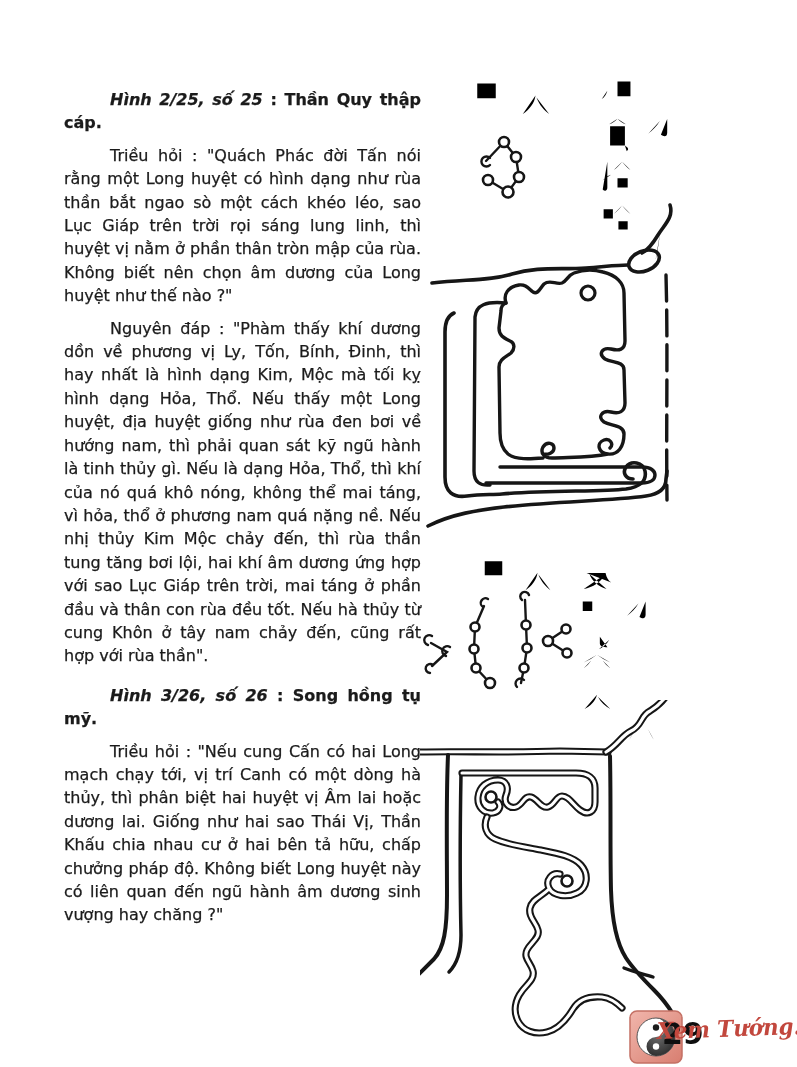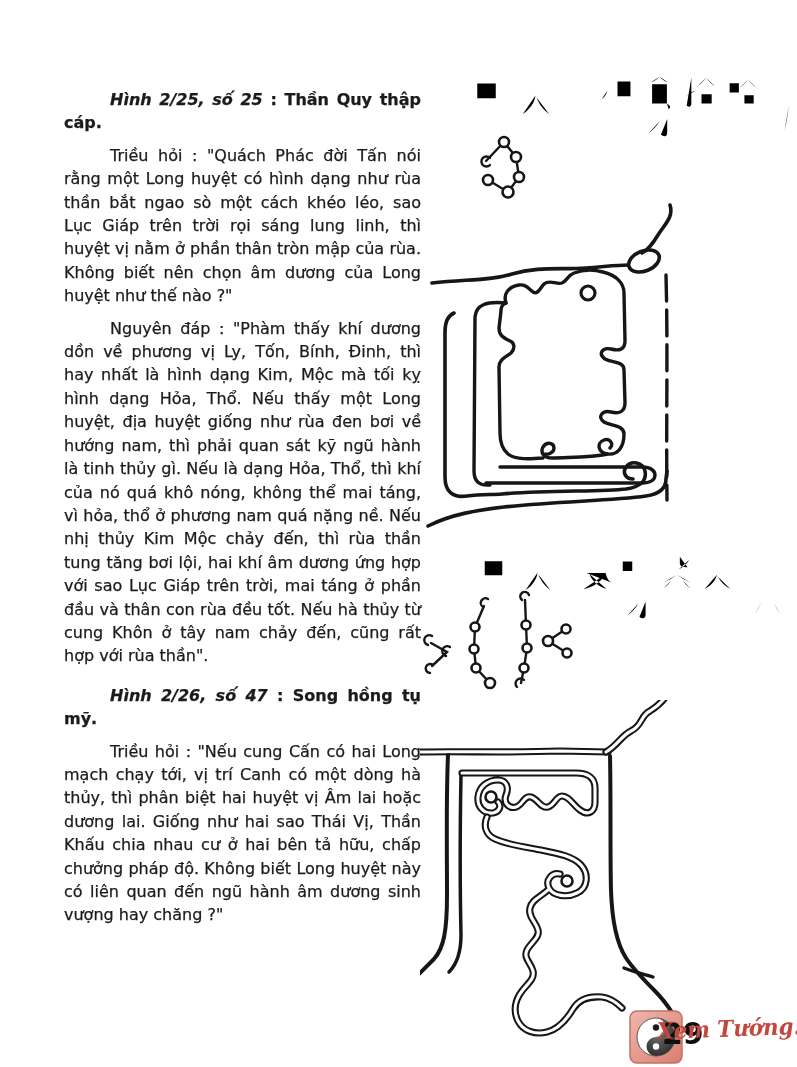--- a/index.html
+++ b/index.html
@@ -9,21 +9,21 @@
   .text-col{position:absolute;left:64px;top:82px;width:357px;text-align:justify;
             font-size:16px;line-height:23.4px;margin-top:6px;-webkit-text-stroke:0.25px #1b1b1b;}
   .text-col p{margin:0 0 9px 0;text-indent:46px;}
   .heading{font-weight:bold;}
   .heading i{font-style:italic;}
   .heading .rest{font-style:normal;}
   .h2{margin-top:16px !important;}
   
   .fig-abs{position:absolute;}
   .cjk{display:block;}
-  .vcol{position:absolute;display:flex;flex-direction:row;align-items:center;}
+  .vcol{position:absolute;display:flex;flex-direction:column;align-items:center;}
   .ghost{position:absolute;left:0;top:16px;color:transparent;font-size:15px;pointer-events:none;user-select:none;}
   .mapline{stroke:#161616;fill:none;stroke-linecap:round;stroke-linejoin:round;}
   .dbl-out{stroke:#161616;fill:none;stroke-width:7.2;stroke-linecap:round;stroke-linejoin:round;}
   .dbl-in{stroke:#ffffff;fill:none;stroke-width:3.1;stroke-linecap:round;stroke-linejoin:round;}
   .star{fill:#ffffff;stroke:#161616;stroke-width:2.6;}
   .starline{stroke:#161616;stroke-width:2.4;fill:none;stroke-linecap:round;}
   
   .watermark{position:absolute;left:626px;top:1004px;width:175px;height:62px;}
   .wm-icon{position:absolute;left:3px;top:6px;}
   .wm-page{position:absolute;left:36px;top:12px;font:700 30px "DejaVu Sans",sans-serif;color:#0f0f0f;}
@@ -83,21 +83,21 @@
       </symbol>
   </defs>
 </svg>
 
 <div class="page">
 
   <div class="text-col">
     <p class="heading"><i>Hình 2/25, số 25</i><span class="rest"> : Thần Quy thập cáp.</span></p>
     <p>Triều hỏi : "Quách Phác đời Tấn nói rằng một Long huyệt có hình dạng như rùa thần bắt ngao sò một cách khéo léo, sao Lục Giáp trên trời rọi sáng lung linh, thì huyệt vị nằm ở phần thân tròn mập của rùa. Không biết nên chọn âm dương của Long huyệt như thế nào ?"</p>
     <p>Nguyên đáp : "Phàm thấy khí dương dồn về phương vị Ly, Tốn, Bính, Đinh, thì hay nhất là hình dạng Kim, Mộc mà tối kỵ hình dạng Hỏa, Thổ. Nếu thấy một Long huyệt, địa huyệt giống như rùa đen bơi về hướng nam, thì phải quan sát kỹ ngũ hành là tinh thủy gì. Nếu là dạng Hỏa, Thổ, thì khí của nó quá khô nóng, không thể mai táng, vì hỏa, thổ ở phương nam quá nặng nề. Nếu nhị thủy Kim Mộc chảy đến, thì rùa thần tung tăng bơi lội, hai khí âm dương ứng hợp với sao Lục Giáp trên trời, mai táng ở phần đầu và thân con rùa đều tốt. Nếu hà thủy từ cung Khôn ở tây nam chảy đến, cũng rất hợp với rùa thần".</p>
-    <p class="heading h2"><i>Hình 2/26, số 47</i><span class="rest"> : Song hồng tụ mỹ.</span></p>
+    <p class="heading h2"><i>Hình 3/26, số 26</i><span class="rest"> : Song hồng tụ mỹ.</span></p>
     <p>Triều hỏi : "Nếu cung Cấn có hai Long mạch chạy tới, vị trí Canh có một dòng hà thủy, thì phân biệt hai huyệt vị Âm lai hoặc dương lai. Giống như hai sao Thái Vị, Thần Khấu chia nhau cư ở hai bên tả hữu, chấp chưởng pháp độ. Không biết Long huyệt này có liên quan đến ngũ hành âm dương sinh vượng hay chăng ?"</p>
   </div>
 
   <div class="fig-abs" style="left:468px;top:78px" aria-label="甲 天">
     <span class="ghost">甲 天</span>
     <div style="display:flex;gap:11px">
       <svg class="cjk" width="37" height="37" viewBox="0 0 40 40">
           <use href="#g-jia"></use>
         </svg>
       <svg class="cjk" width="39" height="39" viewBox="0 0 40 40">

